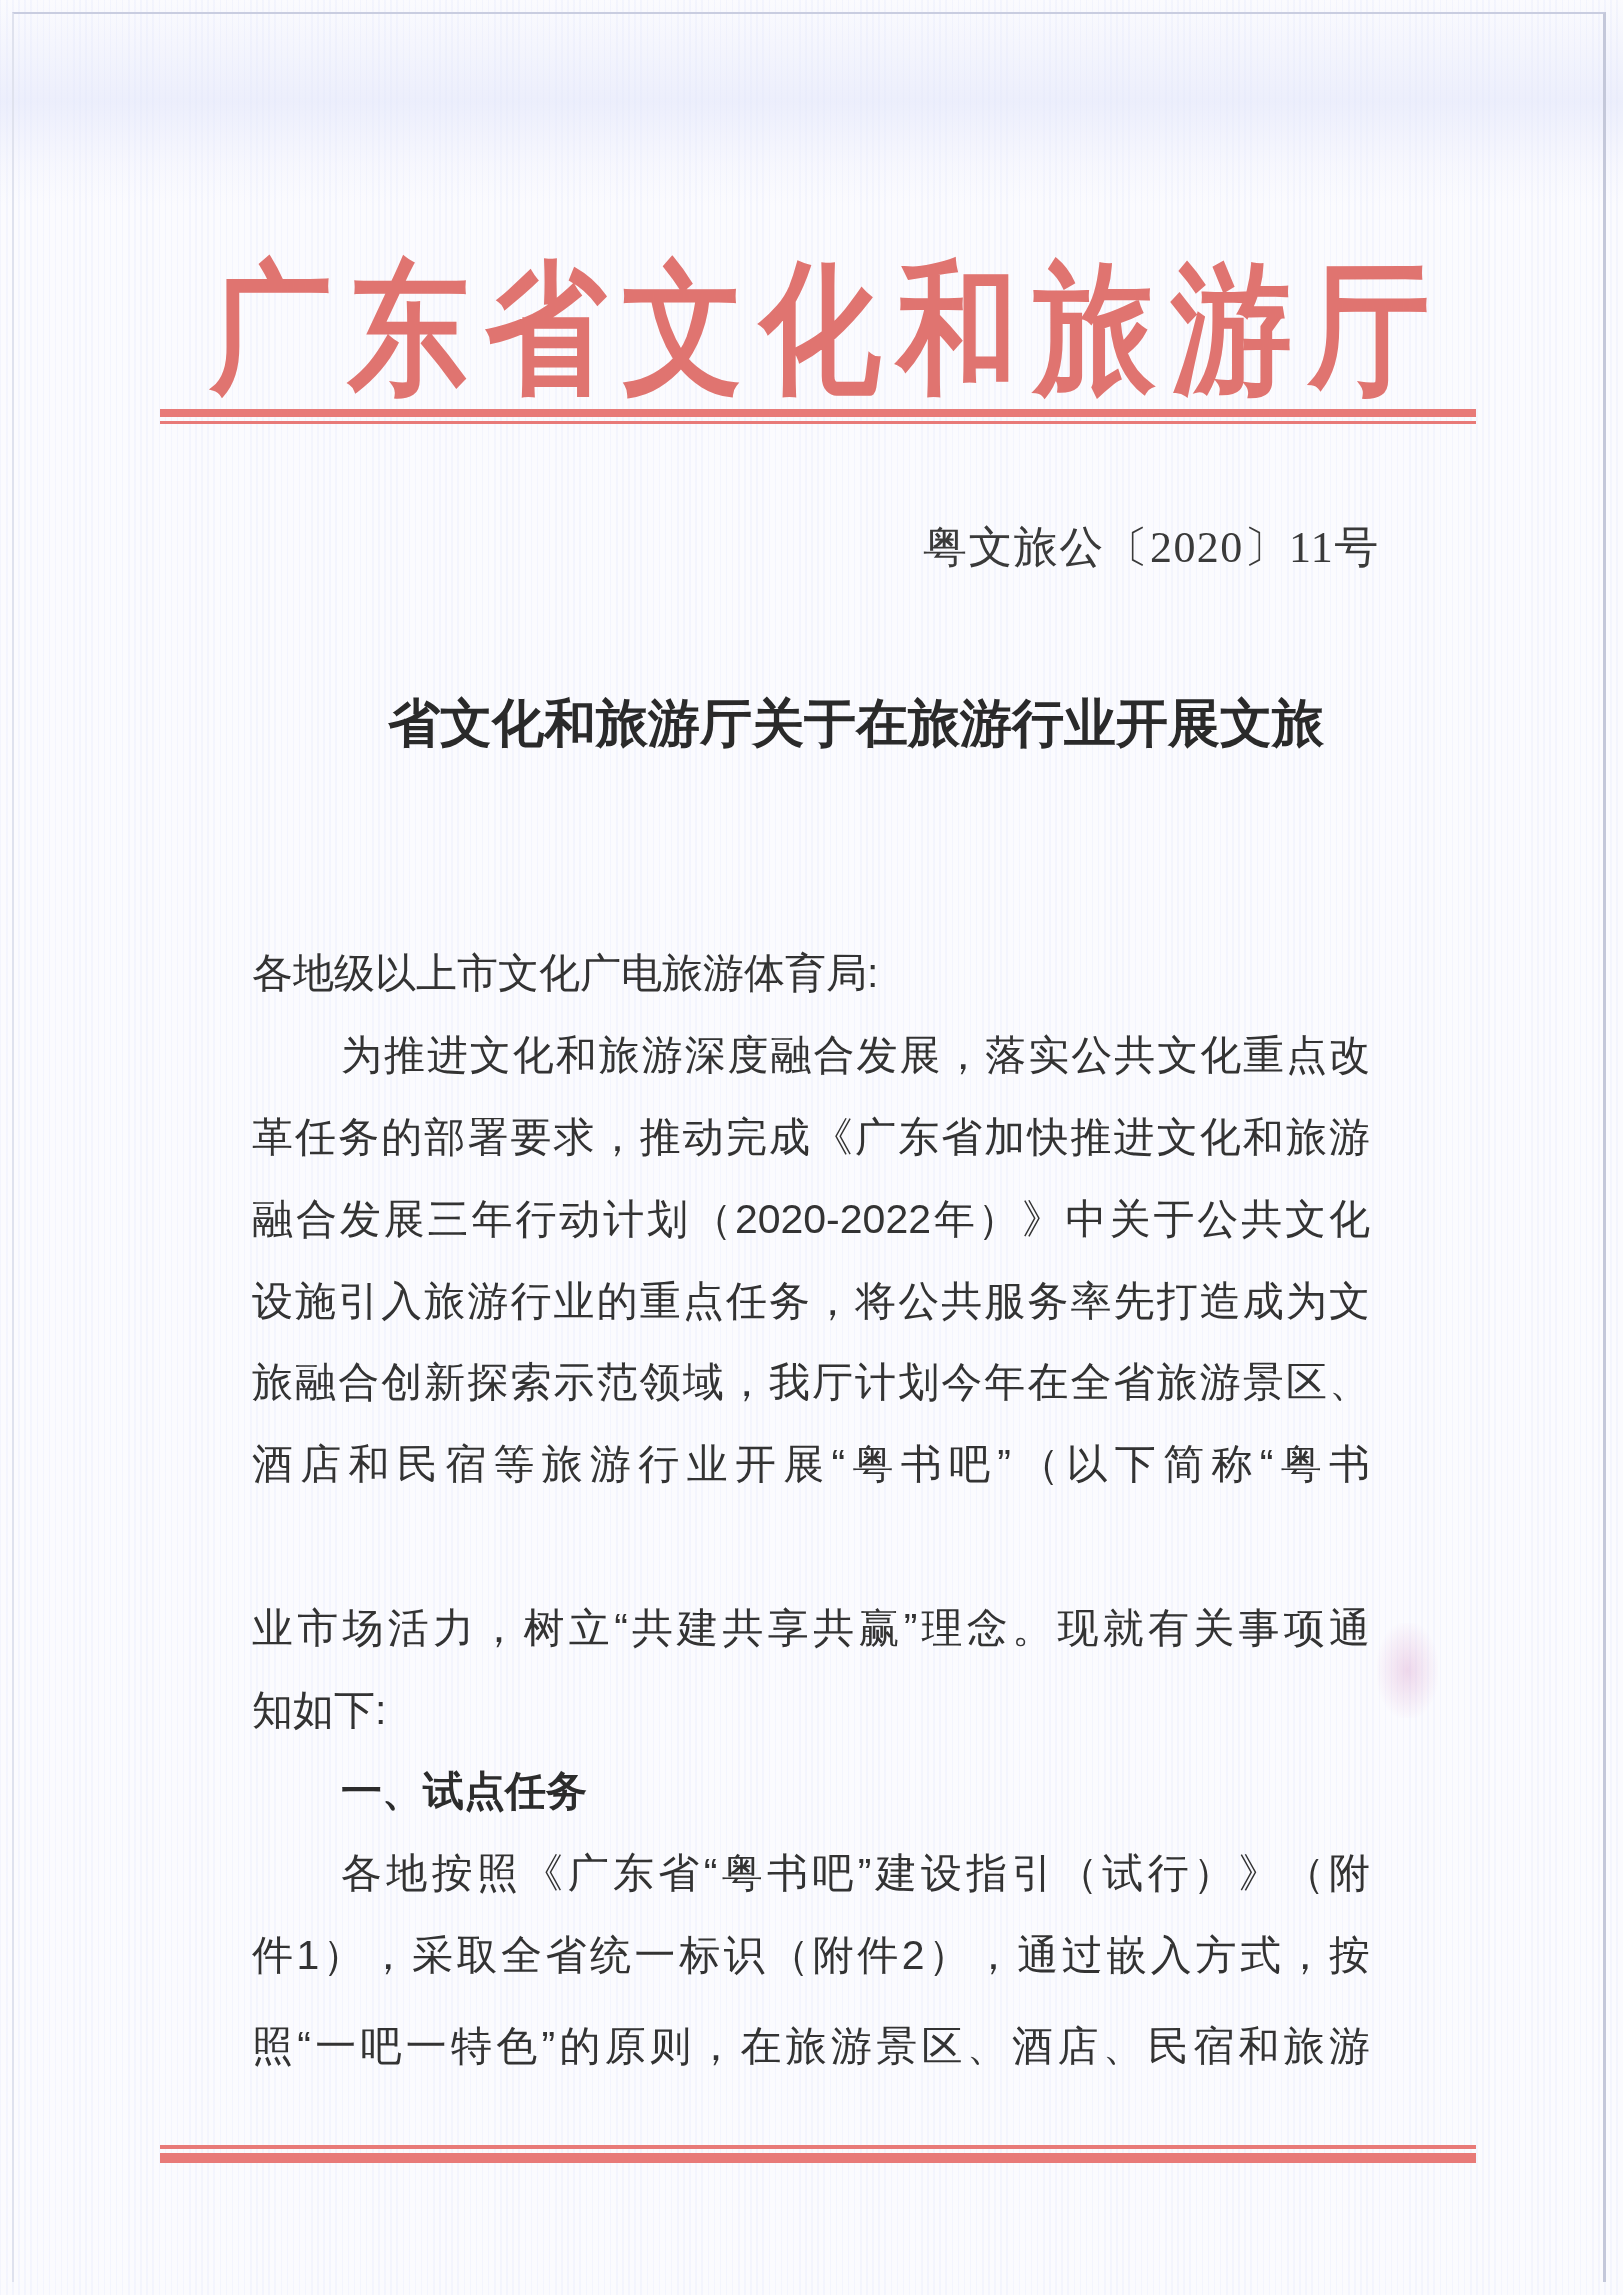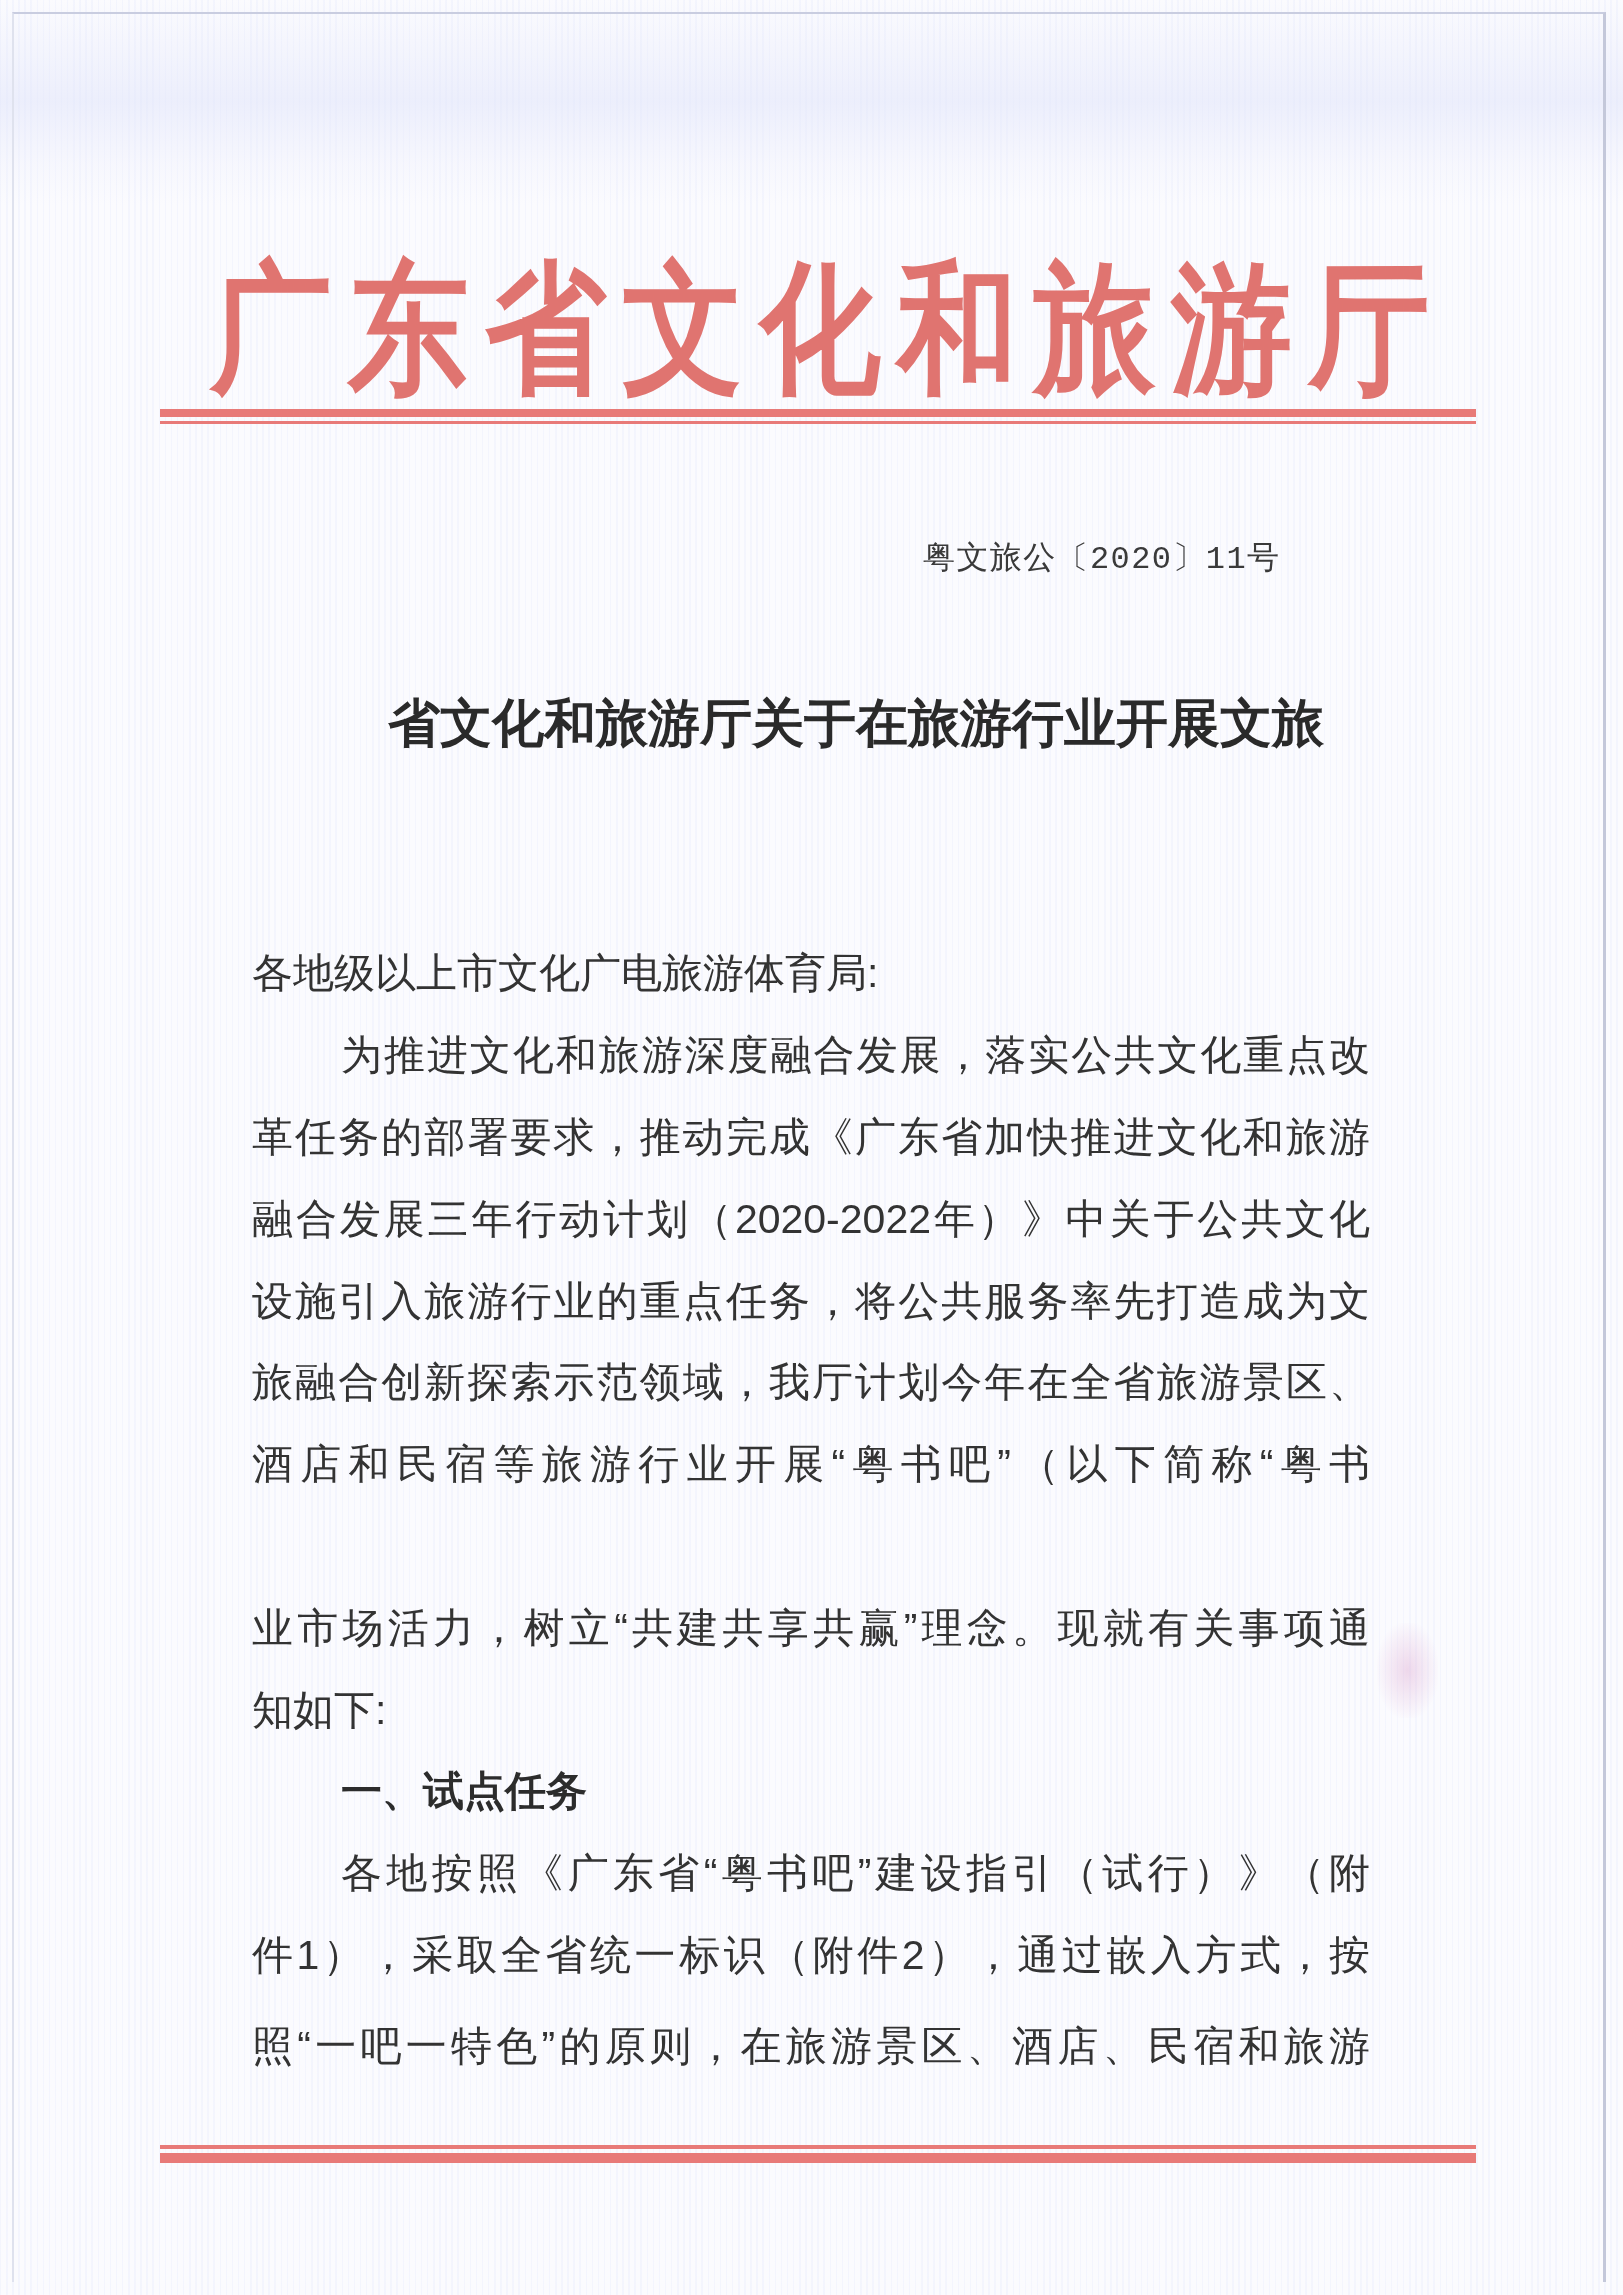--- a/index.html
+++ b/index.html
@@ -57,23 +57,23 @@
     background: #e87a78;
   }
   .rule.top-thick { top: 409px; height: 8.2px; }
   .rule.top-thin  { top: 421px; height: 3.4px; }
   .rule.bot-thin  { top: 2145px; height: 4.1px; }
   .rule.bot-thick { top: 2153px; height: 9.5px; }
 
   .doc-number {
     position: absolute;
     left: 923px;
-    top: 536px;
-    font-family: Liberation Mono, monospace;
-    font-size: 32px;
+    top: 518px;
+    font-family: Liberation Serif, serif;
+    font-size: 44px;
     color: #3a3a3a;
     letter-spacing: 1.4px;
     white-space: nowrap;
   }
   .title {
     position: absolute;
     left: 0;
     width: 1624px;
     text-align: center;
     font-family: "DejaVu Serif", "Liberation Serif", serif;

